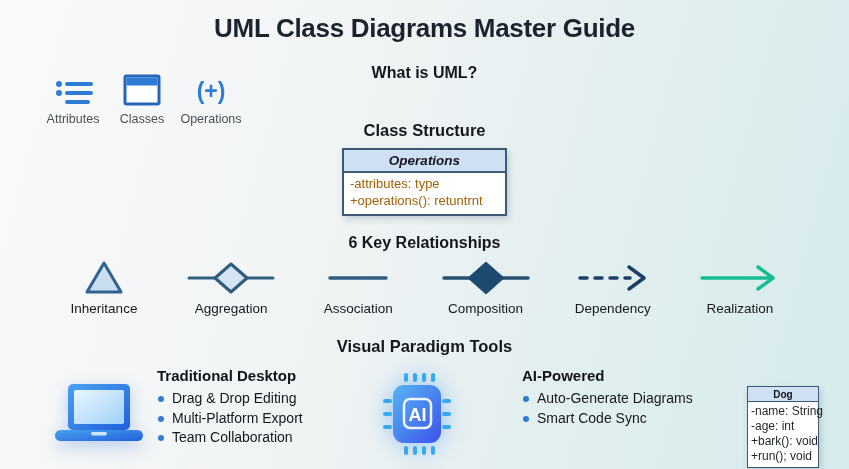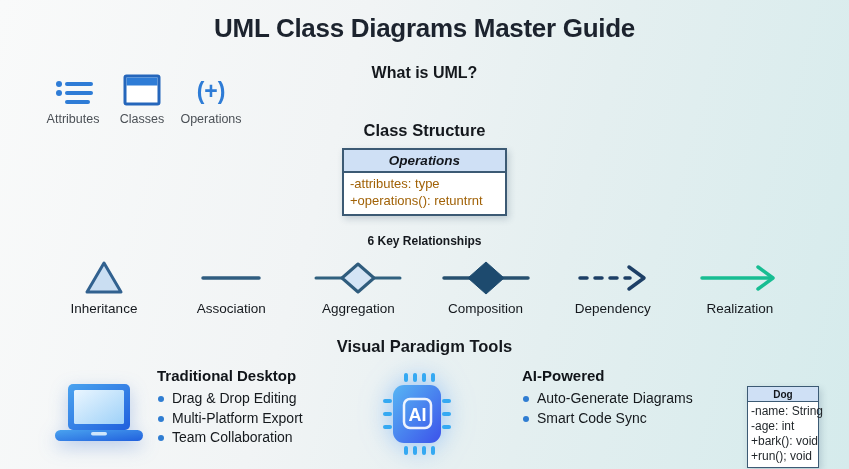--- a/index.html
+++ b/index.html
@@ -12,21 +12,21 @@
   .page-title {
     position:absolute; top:13px; left:0; right:0; text-align:center;
     font-size:26px; font-weight:700; color:#1c232e; letter-spacing:-0.3px;
   }
   .section-heading {
     position:absolute; left:0; right:0; text-align:center;
     font-weight:700; color:#14181d;
   }
   .h-what   { top:64px;  font-size:16px; }
   .h-class  { top:121px; font-size:16.5px; }
-  .h-rel    { top:234px; font-size:12px; }
+  .h-rel    { top:234px; font-size:16px; }
   .h-tools  { top:337px; font-size:16.5px; }
 
   
   .concept-row { position:absolute; left:40px; top:70px; display:flex; gap:3px; }
   .concept-item { width:66px; display:flex; flex-direction:column; align-items:center; }
   .concept-icon-slot { height:36px; display:flex; align-items:flex-end; justify-content:center; }
   .concept-label { margin-top:6px; font-size:12.5px; color:#4b5056; }
   .ops-glyph { font-size:23px; font-weight:700; color:#2e7cd6; line-height:30px; }
 
   
@@ -120,31 +120,31 @@
 
     <div class="rel-item">
       <svg width="110" height="40" viewBox="0 0 110 40">
         <polygon points="55,5 72,34 38,34" fill="#cadef2" stroke="#31618f" stroke-width="3" stroke-linejoin="round"></polygon>
       </svg>
       <div class="rel-label">Inheritance</div>
     </div>
 
     <div class="rel-item">
       <svg width="110" height="40" viewBox="0 0 110 40">
-        <line x1="27" y1="20" x2="83" y2="20" stroke="#305d80" stroke-width="3.5" stroke-linecap="round"></line>
-      </svg>
-      <div class="rel-label">Association</div>
-    </div>
-
-    <div class="rel-item">
-      <svg width="110" height="40" viewBox="0 0 110 40">
         <line x1="13" y1="20" x2="97" y2="20" stroke="#30617f" stroke-width="3" stroke-linecap="round"></line>
         <polygon points="55,6 71,20 55,34 39,20" fill="#d4e4f5" stroke="#2f5c7d" stroke-width="3" stroke-linejoin="round"></polygon>
       </svg>
       <div class="rel-label">Aggregation</div>
+    </div>
+
+    <div class="rel-item">
+      <svg width="110" height="40" viewBox="0 0 110 40">
+        <line x1="27" y1="20" x2="83" y2="20" stroke="#305d80" stroke-width="3.5" stroke-linecap="round"></line>
+      </svg>
+      <div class="rel-label">Association</div>
     </div>
 
     <div class="rel-item">
       <svg width="110" height="40" viewBox="0 0 110 40">
         <line x1="13" y1="20" x2="97" y2="20" stroke="#27506f" stroke-width="3.5" stroke-linecap="round"></line>
         <polygon points="55,4 73,20 55,36 37,20" fill="#1d4a6e" stroke="#1d4a6e" stroke-linejoin="round"></polygon>
       </svg>
       <div class="rel-label">Composition</div>
     </div>
 

